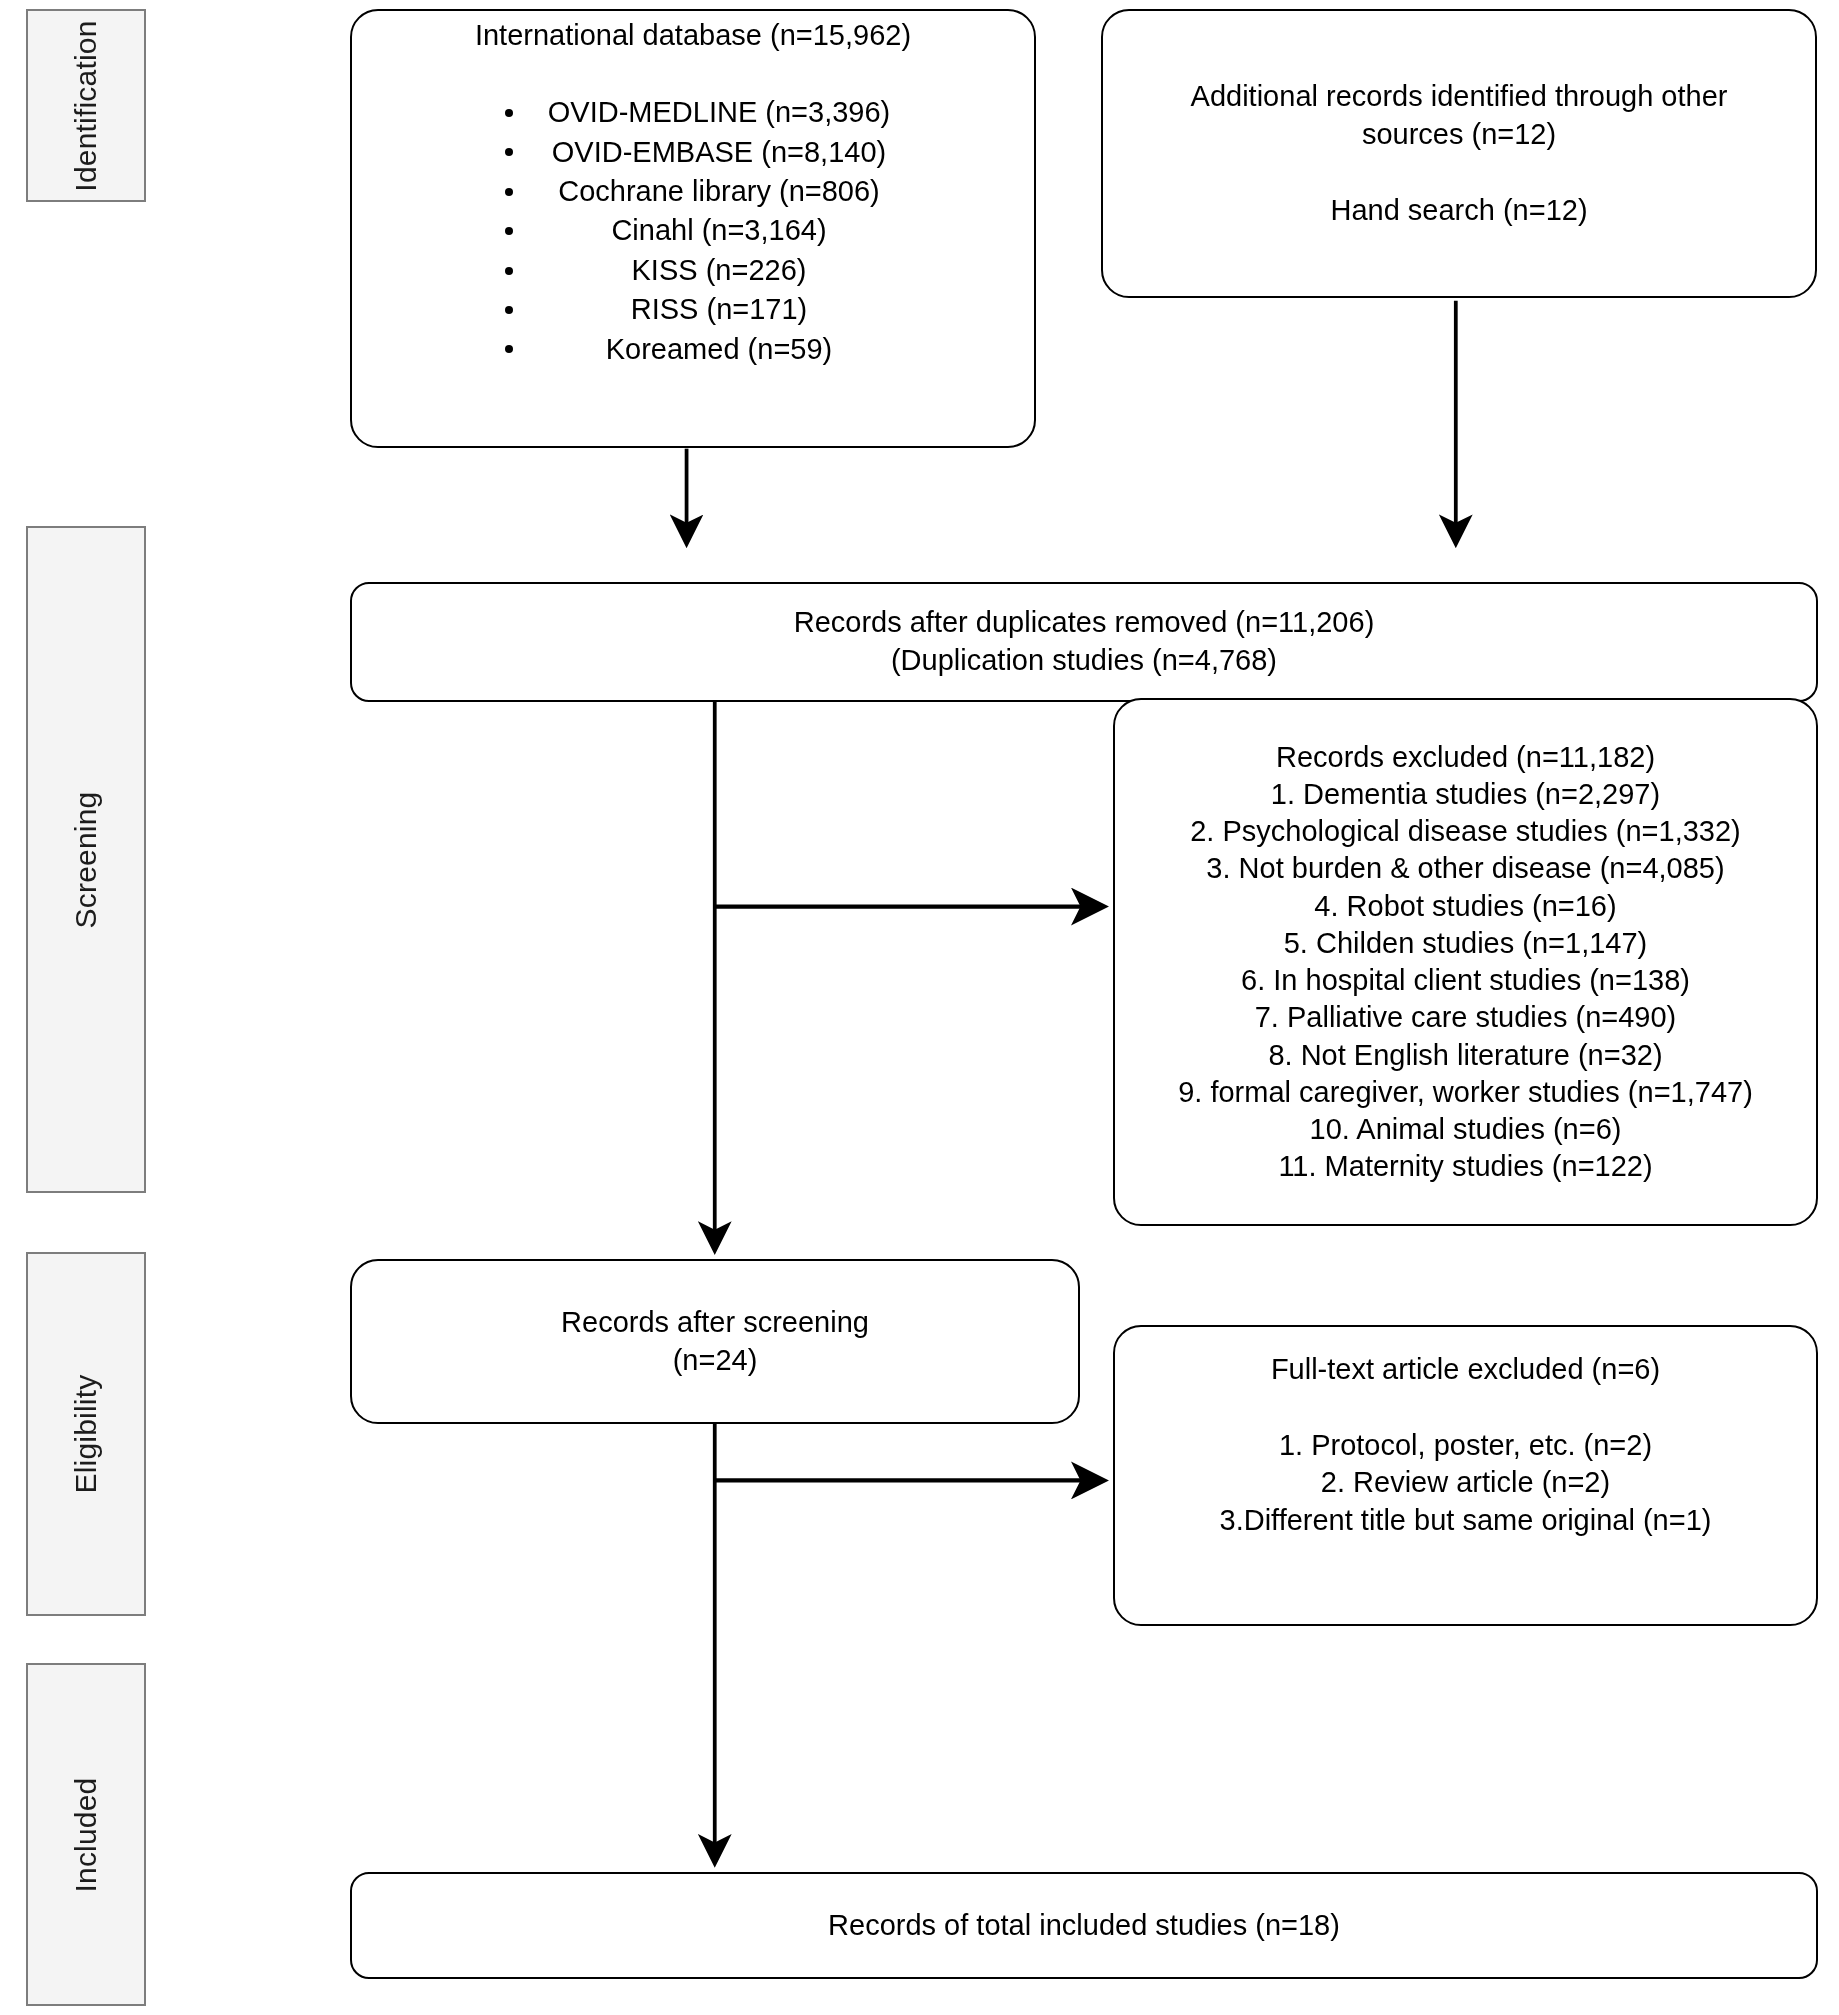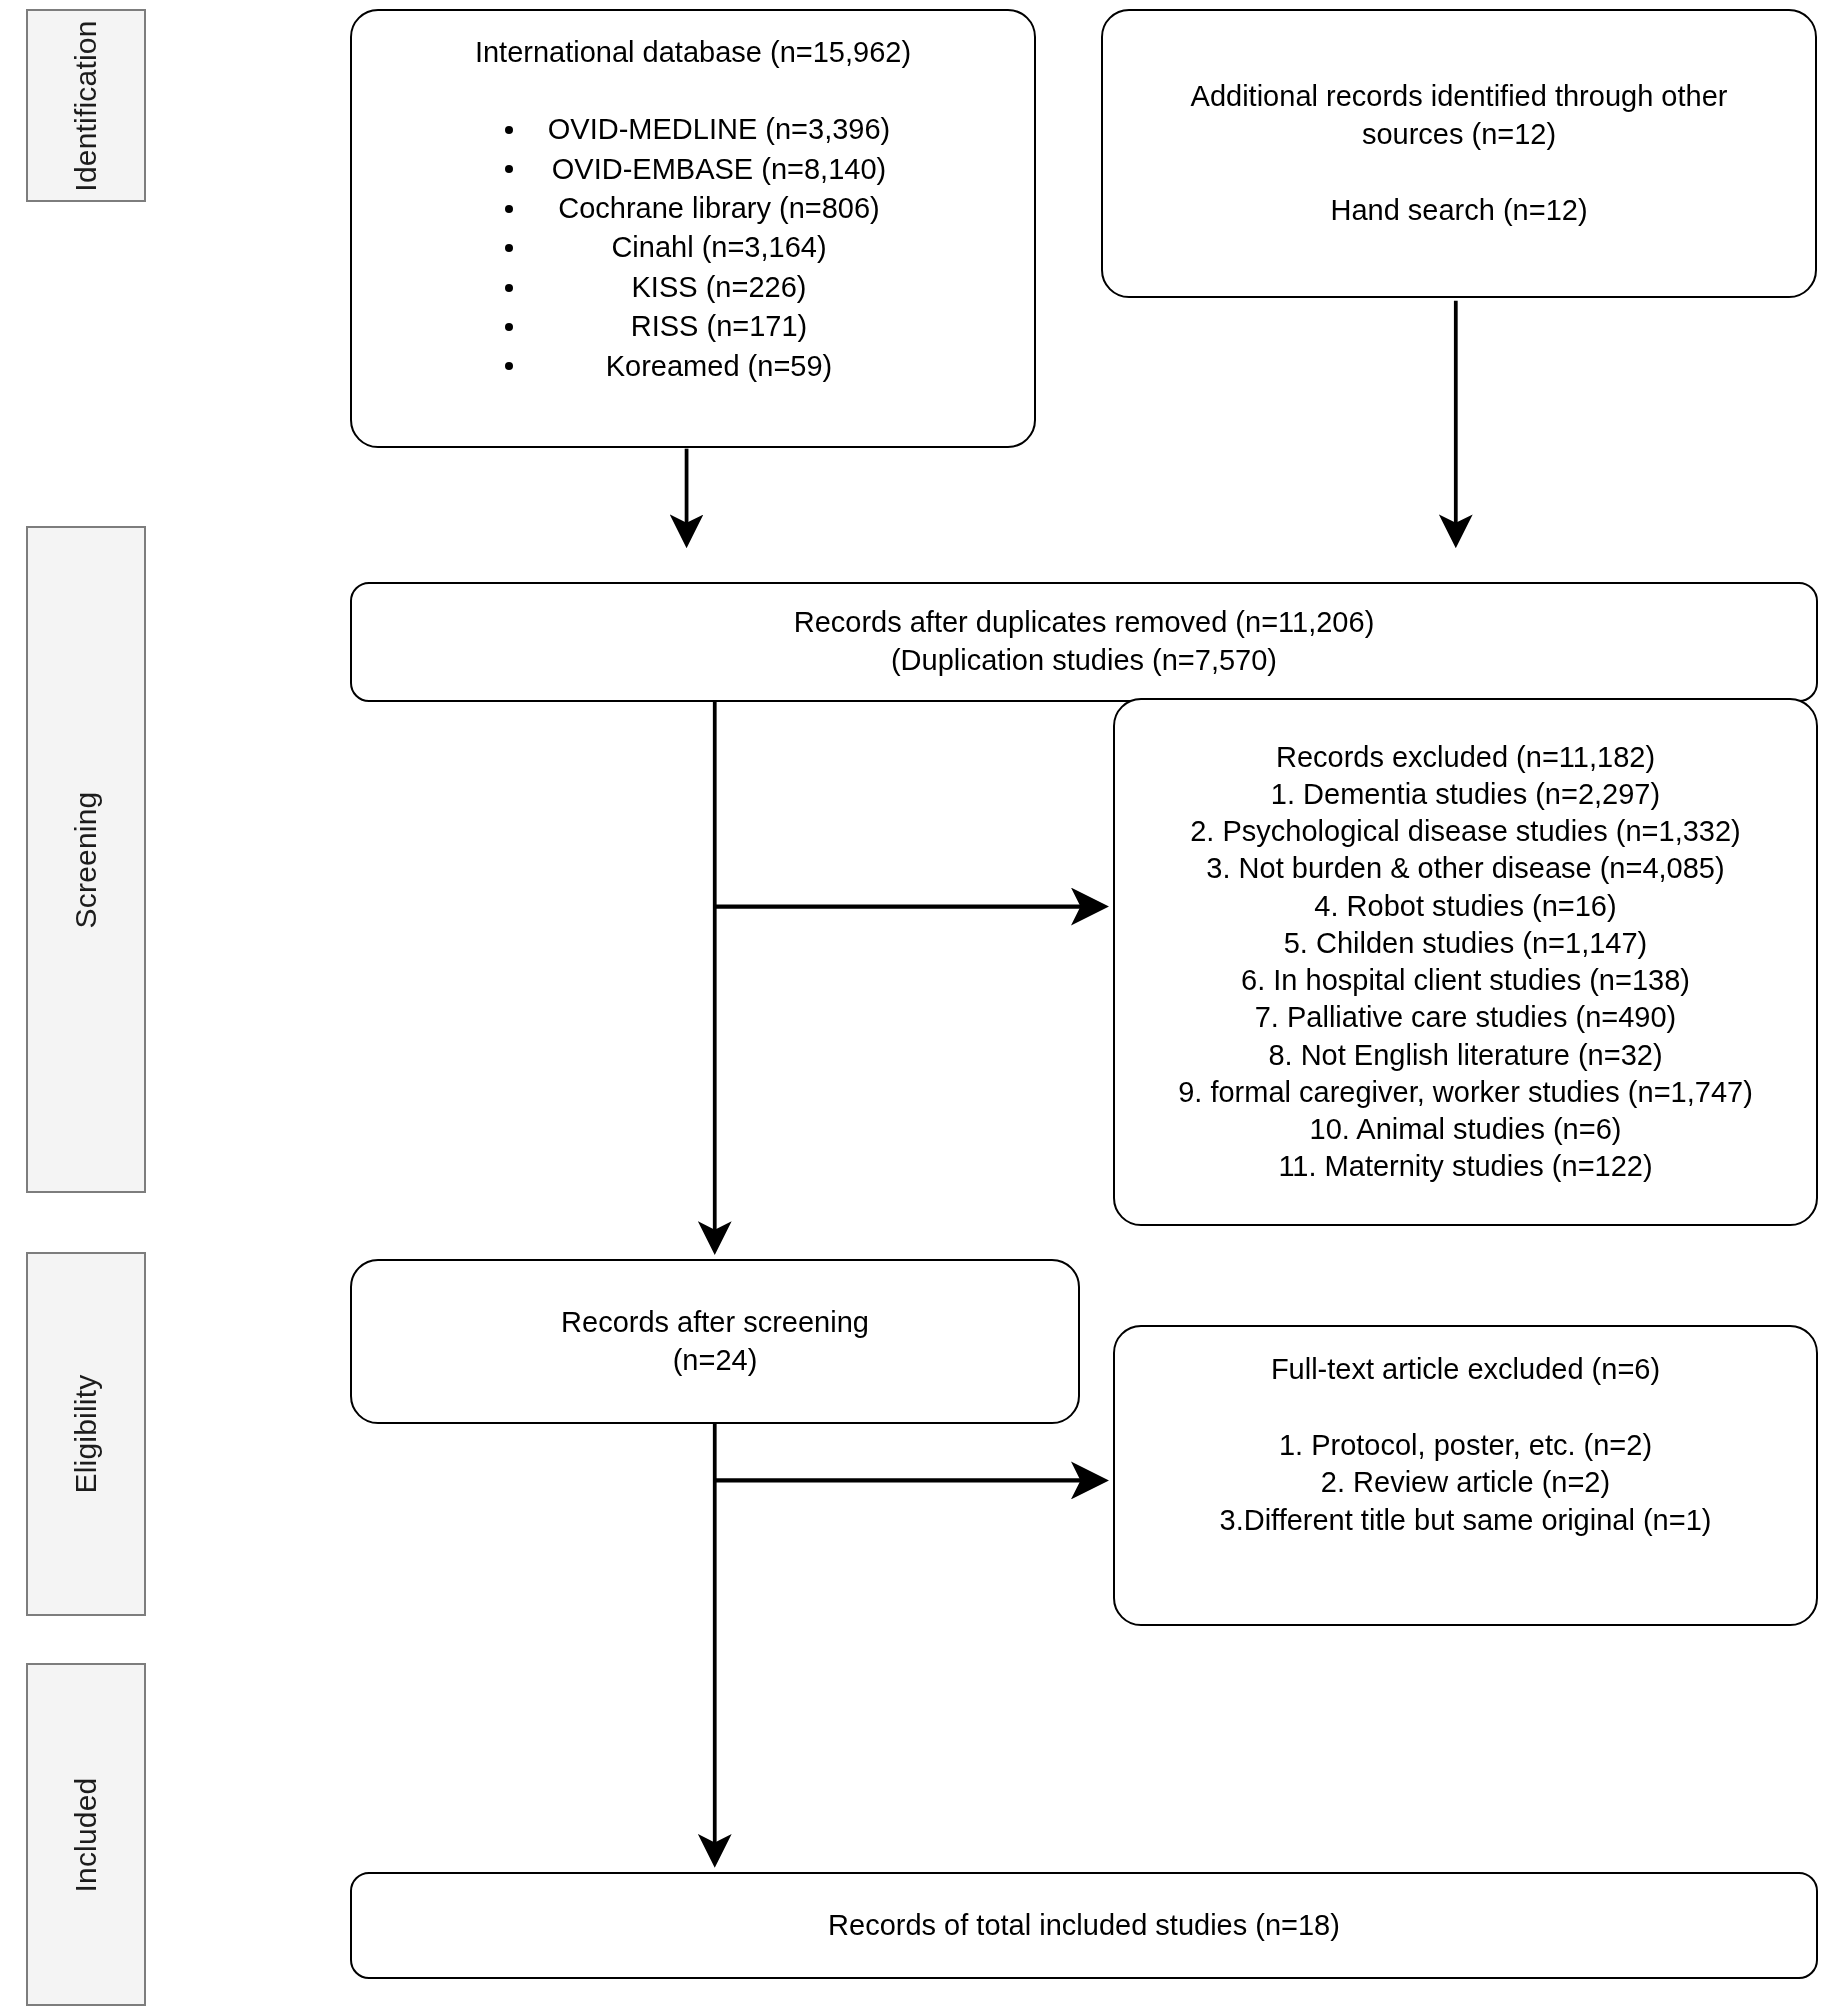--- a/index.html
+++ b/index.html
@@ -110,21 +110,21 @@
   <div class="stage-box" style="top:526px; height:667px;">
     <span class="stage-label">Screening</span>
   </div>
   <div class="stage-box" style="top:1252px; height:364px;">
     <span class="stage-label">Eligibility</span>
   </div>
   <div class="stage-box" style="top:1663px; height:343px;">
     <span class="stage-label">Included</span>
   </div>
 
-  <div class="fbox big-radius" style="left:350px; top:9.4px; width:686px; height:439px; justify-content:flex-start; padding-top:23px;">
+  <div class="fbox big-radius" style="left:350px; top:9.4px; width:686px; height:439px; justify-content:flex-start; padding-top:6px;">
     <div class="ttl">International database (n=15,962)</div>
     <div class="spacer-md"></div>
     <ul class="sources" style="margin-left:52px;">
       <li>
         <span class="bullet"></span>
         <span>OVID-MEDLINE (n=3,396)</span>
       </li>
       <li>
         <span class="bullet"></span>
         <span>OVID-EMBASE (n=8,140)</span>
@@ -154,21 +154,21 @@
 
   <div class="fbox big-radius" style="left:1101px; top:9.4px; width:716px; height:289px; padding:0 28px;">
     <div>Additional records identified through other</div>
     <div>sources (n=12)</div>
     <div class="spacer-md"></div>
     <div>Hand search (n=12)</div>
   </div>
 
   <div class="fbox" style="left:350px; top:550px; width:1468px; height:120px; border-radius:19px;margin-top:32px;">
     <div>Records after duplicates removed (n=11,206)</div>
-    <div>(Duplication studies (n=7,570)</div>
+    <div>(Duplication studies (n=4,768)</div>
   </div>
 
   <div class="fbox big-radius" style="left:1113px; top:698px; width:705px; height:528px; padding:0 3.8px; justify-content:center;">
     <div class="excl-list">
       <div>Records excluded (n=11,182)</div>
       <div>1. Dementia studies (n=2,297)</div>
       <div>2. Psychological disease studies (n=1,332)</div>
       <div>3. Not burden &amp; other disease (n=4,085)</div>
       <div>4. Robot studies (n=16)</div>
       <div>5. Childen studies (n=1,147)</div>

